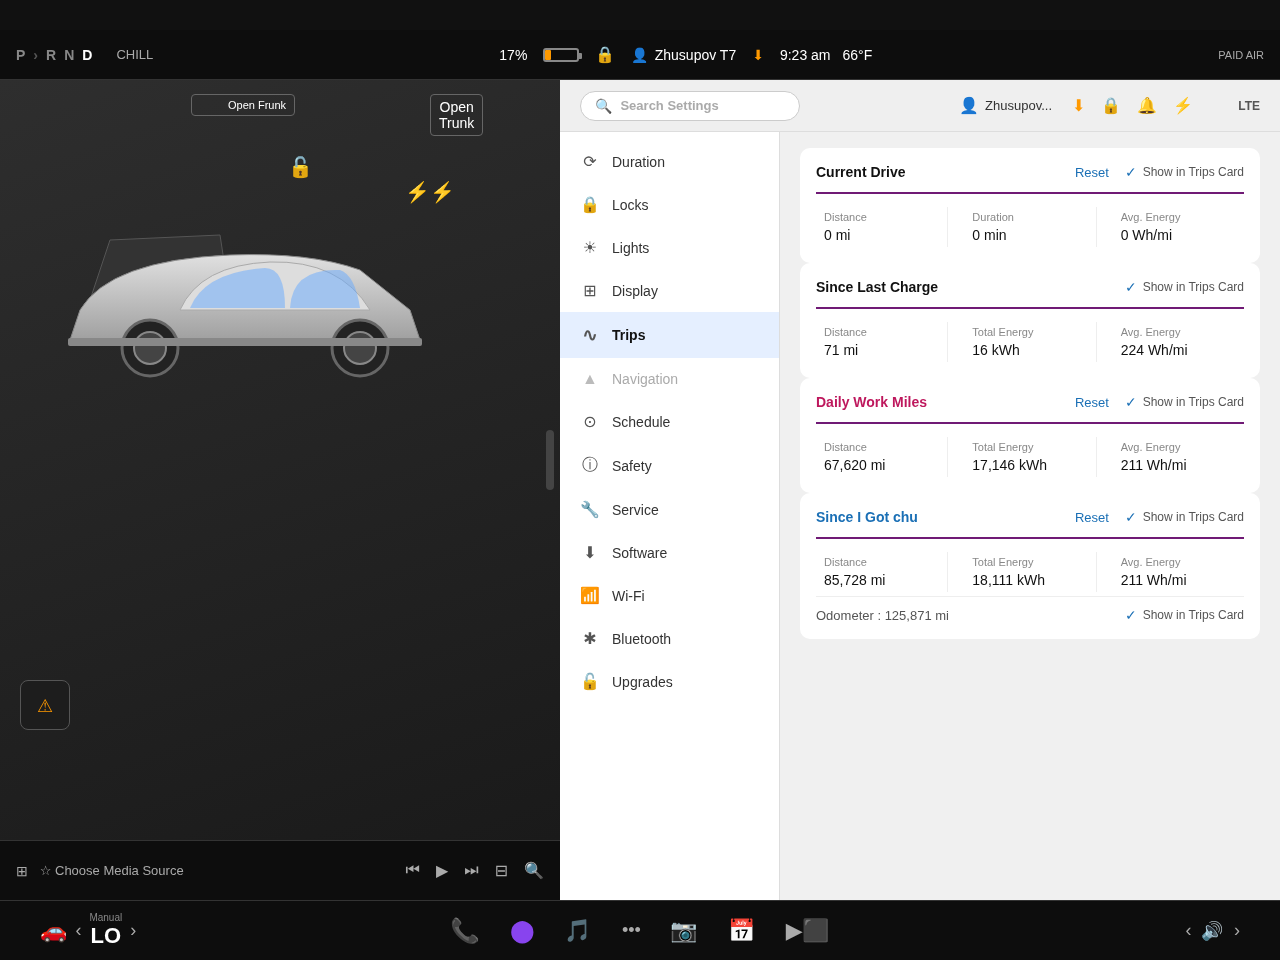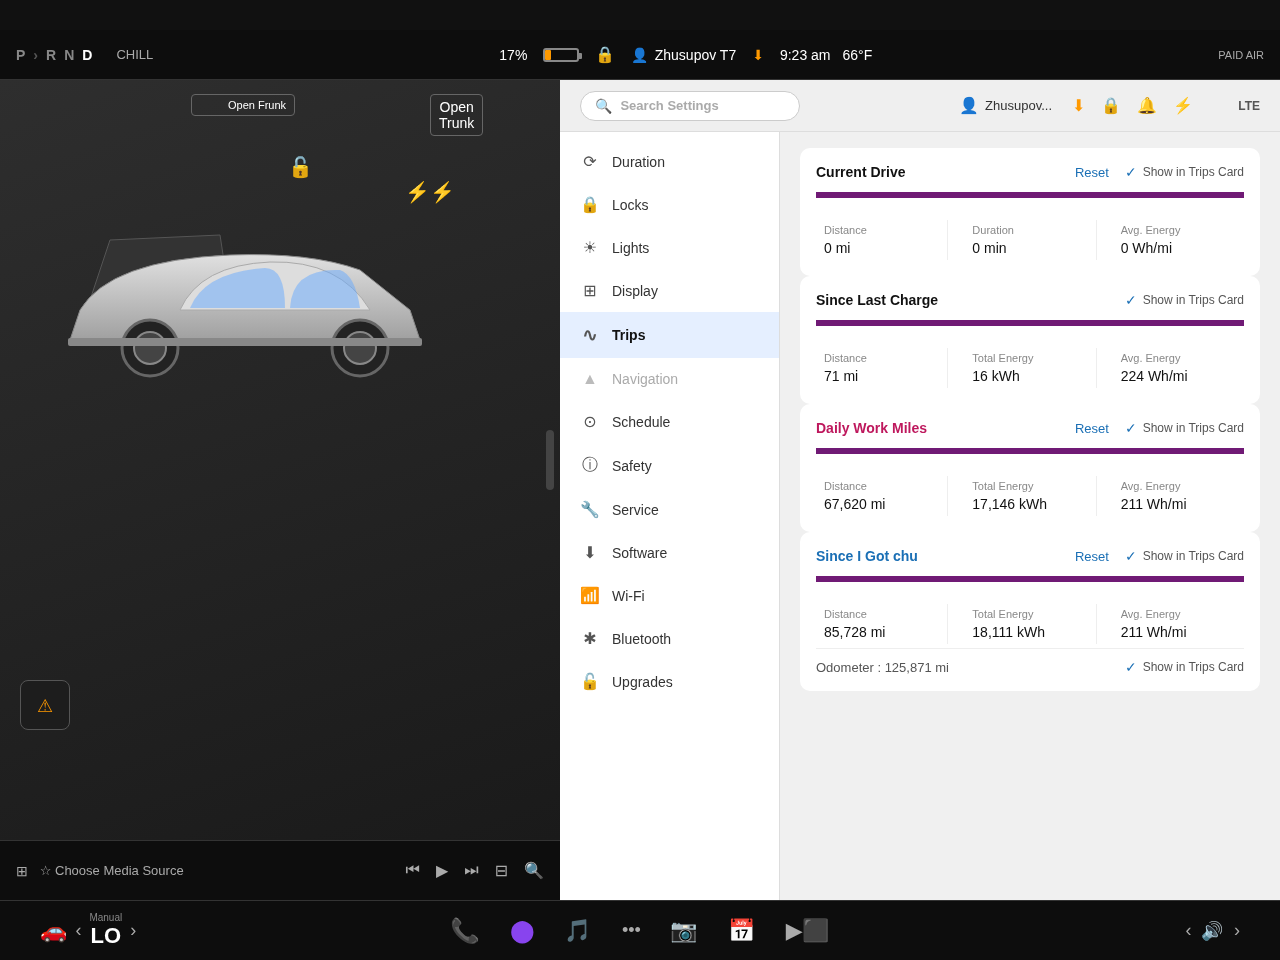--- a/index.html
+++ b/index.html
@@ -262,22 +262,22 @@
       align-items: center;
       gap: 6px;
       font-size: 12px;
       color: #555;
     }
     .checkbox { color: #1a6fb5; font-size: 14px; }
 
     .stats-row {
       display: flex;
       gap: 16px;
-      border-top: 6px solid #701a75;
-      padding-top: 22px;
+      border-top: 2px solid #701a75;
+      padding-top: 13px;
     }
     .stat-item {
       flex: 1;
       padding: 4px 8px;
       border-right: 1px solid #eee;
     }
     .stat-item:last-child { border-right: none; }
     .stat-label { font-size: 11px; color: #888; margin-bottom: 4px; }
     .stat-value { font-size: 14px; color: #111; font-weight: 500; }
 

